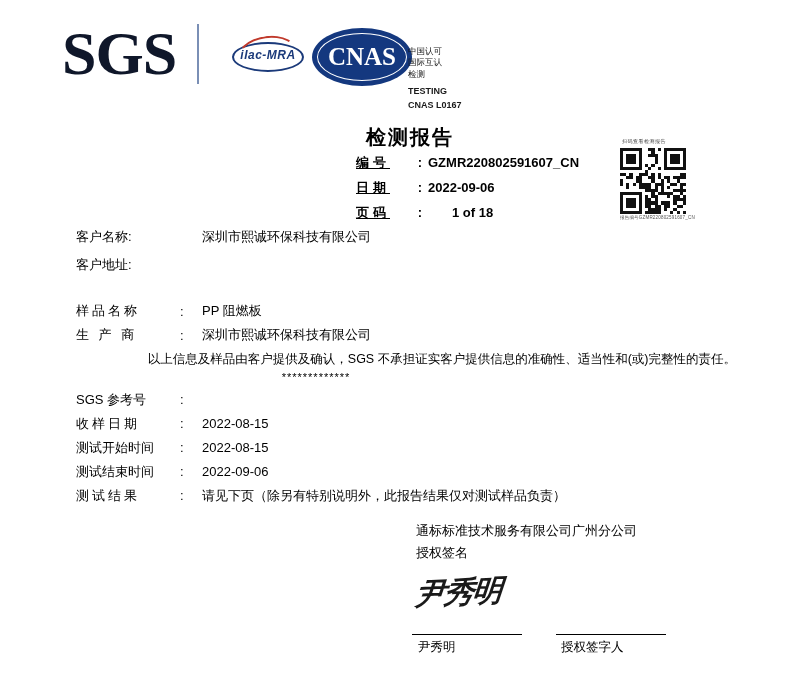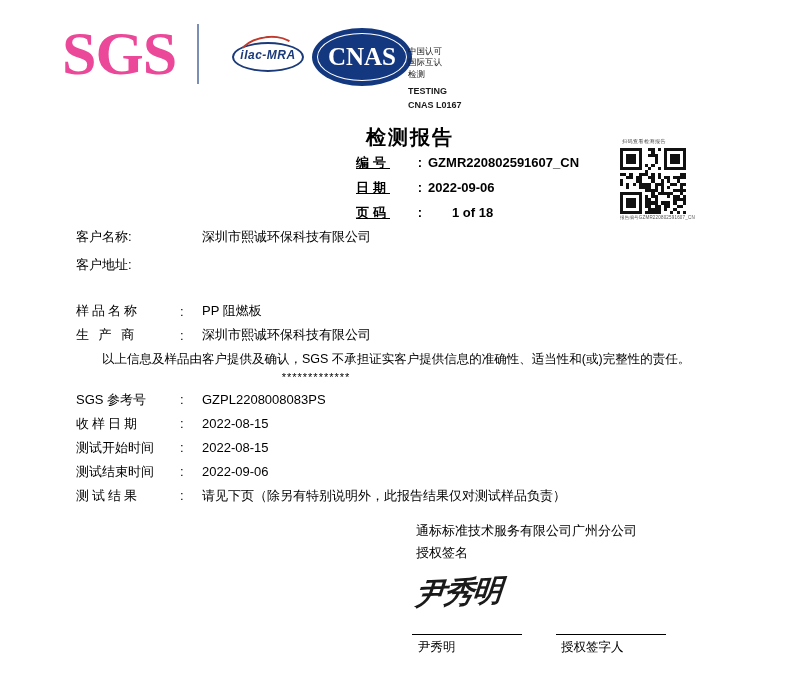--- a/index.html
+++ b/index.html
@@ -22,21 +22,21 @@
     height: 118px;
   }
   .sgs-logo {
     position: absolute;
     left: 62px;
     top: 22px;
     font-family: "Liberation Serif", serif;
     font-weight: bold;
     font-size: 62px;
     letter-spacing: -1px;
-    color: #ec4899;
+    color: #0f172a;
     line-height: 1;
   }
   .sgs-rule {
     position: absolute;
     left: 197px;
     top: 24px;
     width: 2px;
     height: 60px;
     background: #7a8fb5;
   }
@@ -263,20 +263,21 @@
   .f-val {
     flex: 1;
     white-space: nowrap;
   }
   .gap-lg { height: 18px; }
 
   .note {
     margin-left: 26px;
     font-size: 12.5px;
     line-height: 1.5;
+    text-align: right;
   }
   .stars {
     text-align: center;
     font-size: 11px;
     letter-spacing: 1px;
     margin: 2px 0 8px 0;
     padding-right: 180px;
   }
 
   
@@ -838,21 +839,20 @@
     <span class="f-colon">:</span>
     <span class="f-val">深圳市熙诚环保科技有限公司</span>
   </div>
 
   <div class="note">以上信息及样品由客户提供及确认，SGS 不承担证实客户提供信息的准确性、适当性和(或)完整性的责任。</div>
   <div class="stars">*************</div>
 
   <div class="f-row tight">
     <span class="f-label">SGS 参考号</span>
     <span class="f-colon">:</span>
-    <span class="f-val">GZPL2208008083PS</span>
   </div>
 
   <div class="f-row tight">
     <span class="f-label spread">收样日期</span>
     <span class="f-colon">:</span>
     <span class="f-val">2022-08-15</span>
   </div>
 
   <div class="f-row tight">
     <span class="f-label">测试开始时间</span>

